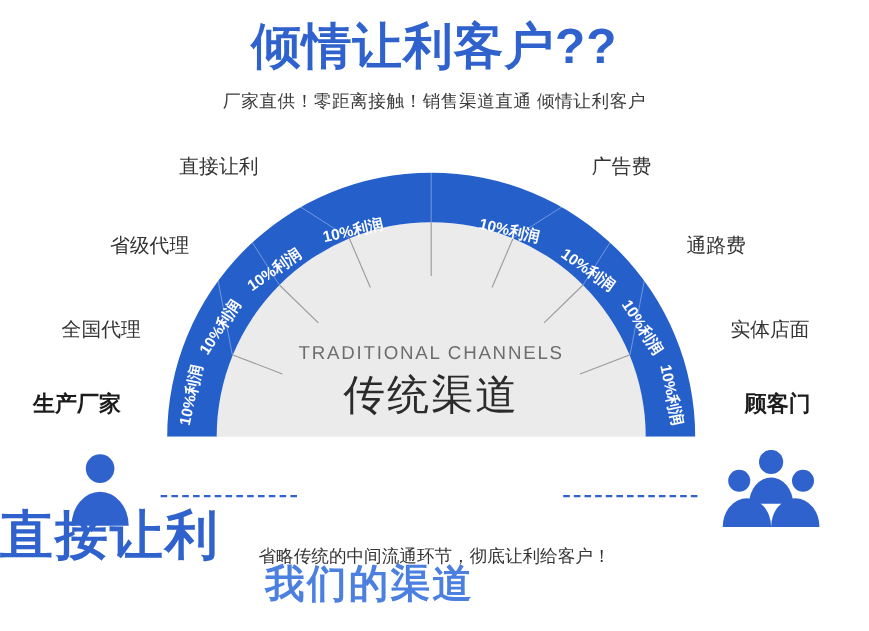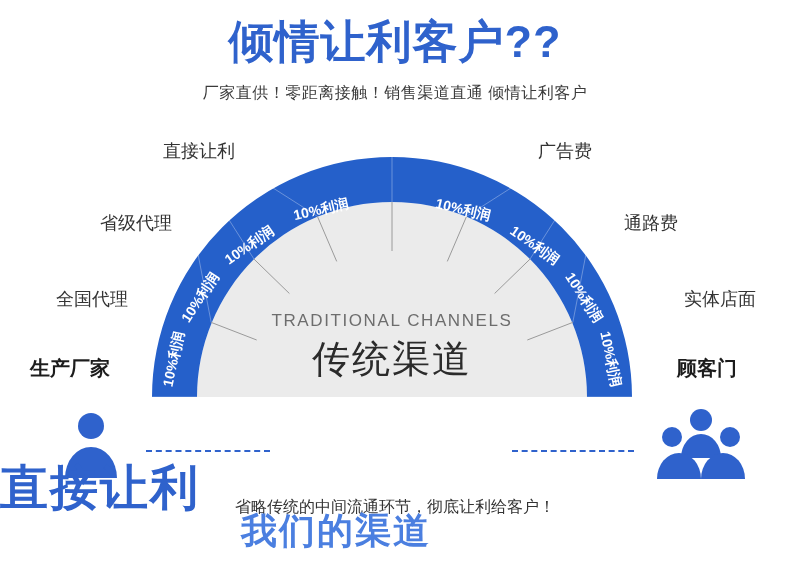--- a/index.html
+++ b/index.html
@@ -131,21 +131,21 @@
       <text x="392" y="252" text-anchor="middle" font-family="Liberation Sans, DejaVu Sans, sans-serif" font-size="38" font-weight="normal" letter-spacing="2" fill="#2b2b2b">传统渠道</text>
     </svg>
 
     <div class="side-lbl" style="left:163px; top:20px;">直接让利</div>
     <div class="side-lbl" style="left:100px; top:92px;">省级代理</div>
     <div class="side-lbl" style="left:56px;  top:168px;">全国代理</div>
     <div class="side-lbl bold" style="left:30px;  top:237px;">生产厂家</div>
 
     <div class="side-lbl" style="left:538px; top:20px;">广告费</div>
     <div class="side-lbl" style="left:624px; top:92px;">通路费</div>
-    <div class="side-lbl" style="left:684px; top:168px;">实体店面</div>
+    <div class="side-lbl" style="left:664px; top:168px;">实体店面</div>
     <div class="side-lbl bold" style="left:677px; top:237px;">顾客门</div>
   </div>
 
   <div class="person" style="left:55px;top:412px;width:72px;height:68px;">
     <svg width="72" height="68" viewBox="0 0 72 68" xmlns="http://www.w3.org/2000/svg">
       <circle cx="36" cy="14" r="13" fill="#2f62cc"></circle>
       <path d="M10 66 A26 31 0 0 1 62 66 Z" fill="#2f62cc"></path>
     </svg>
   </div>
 

